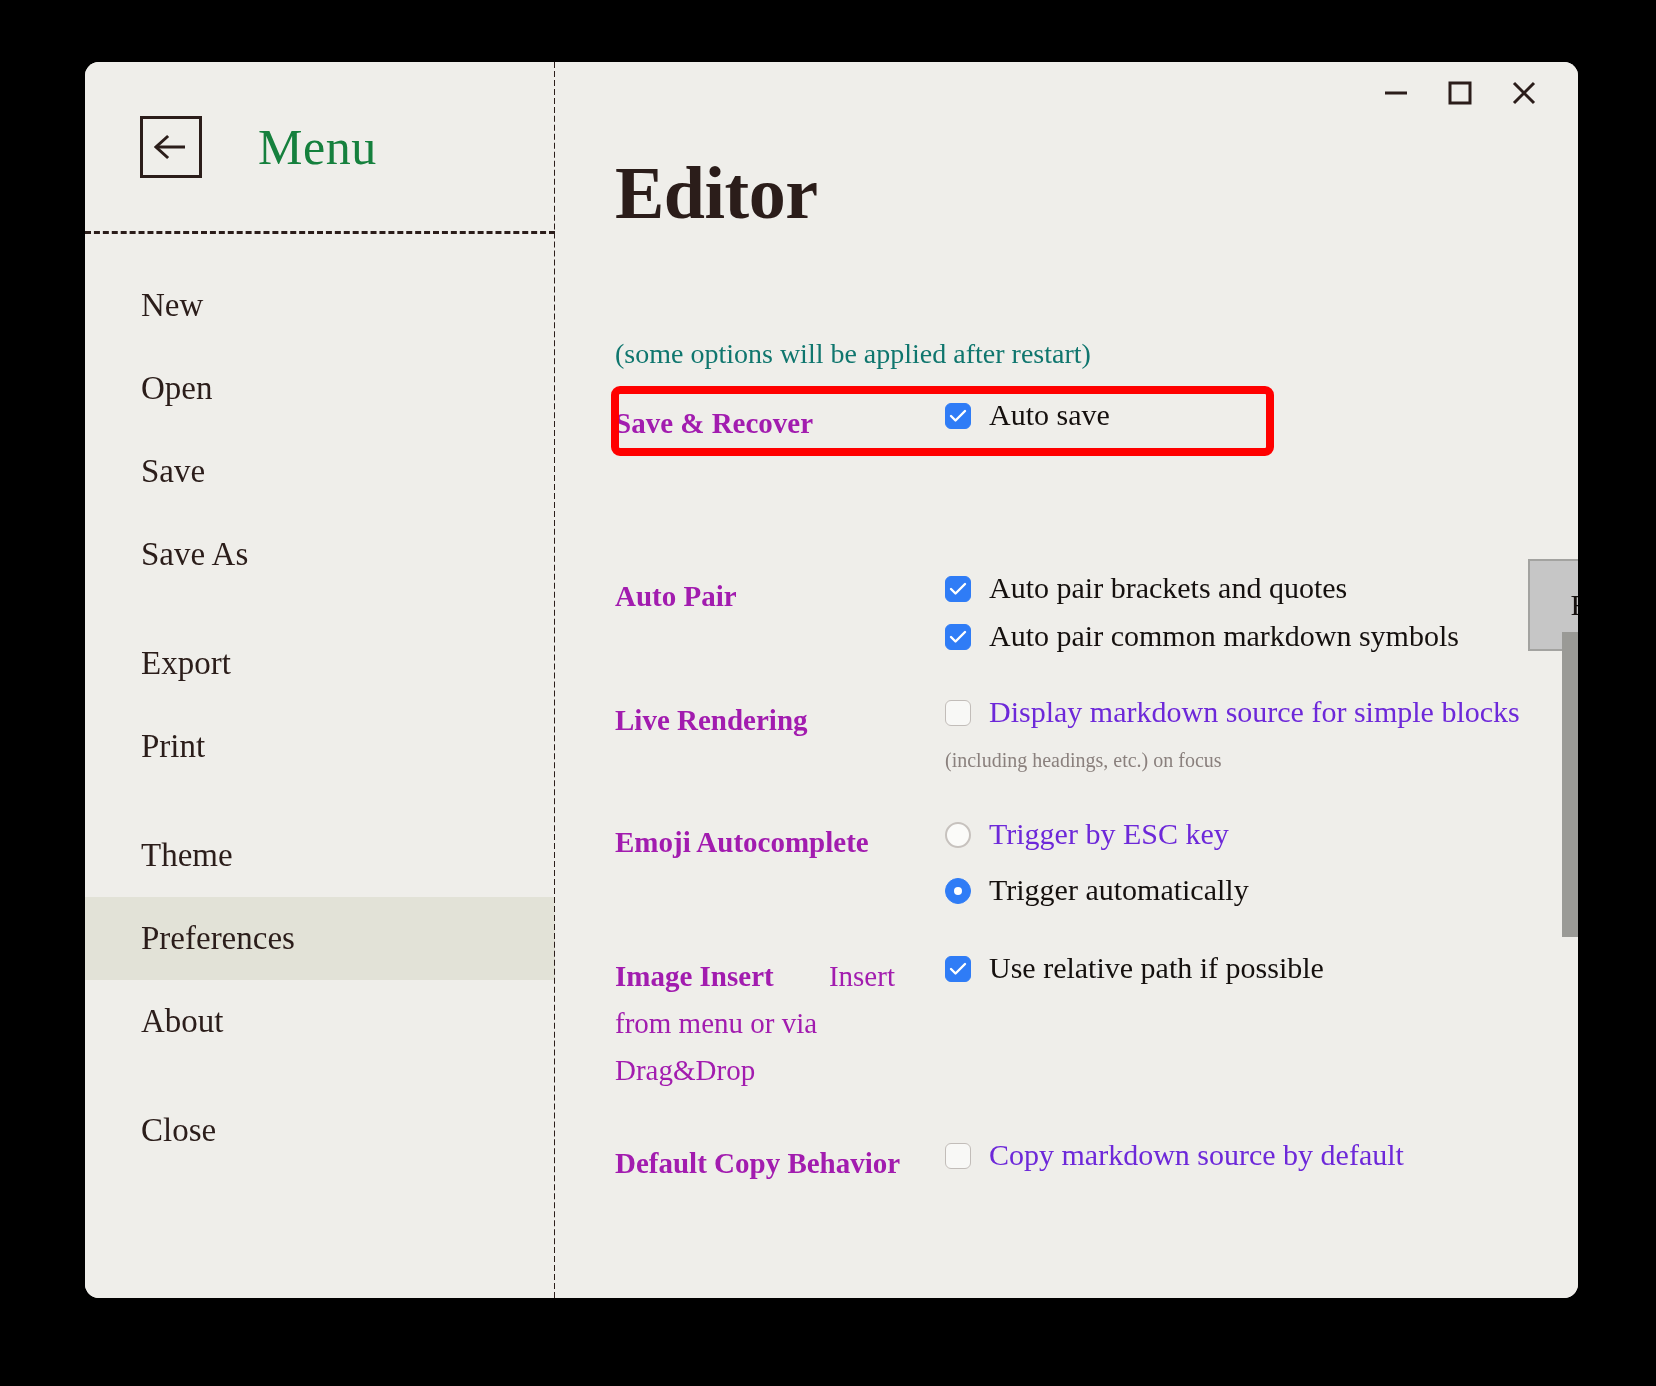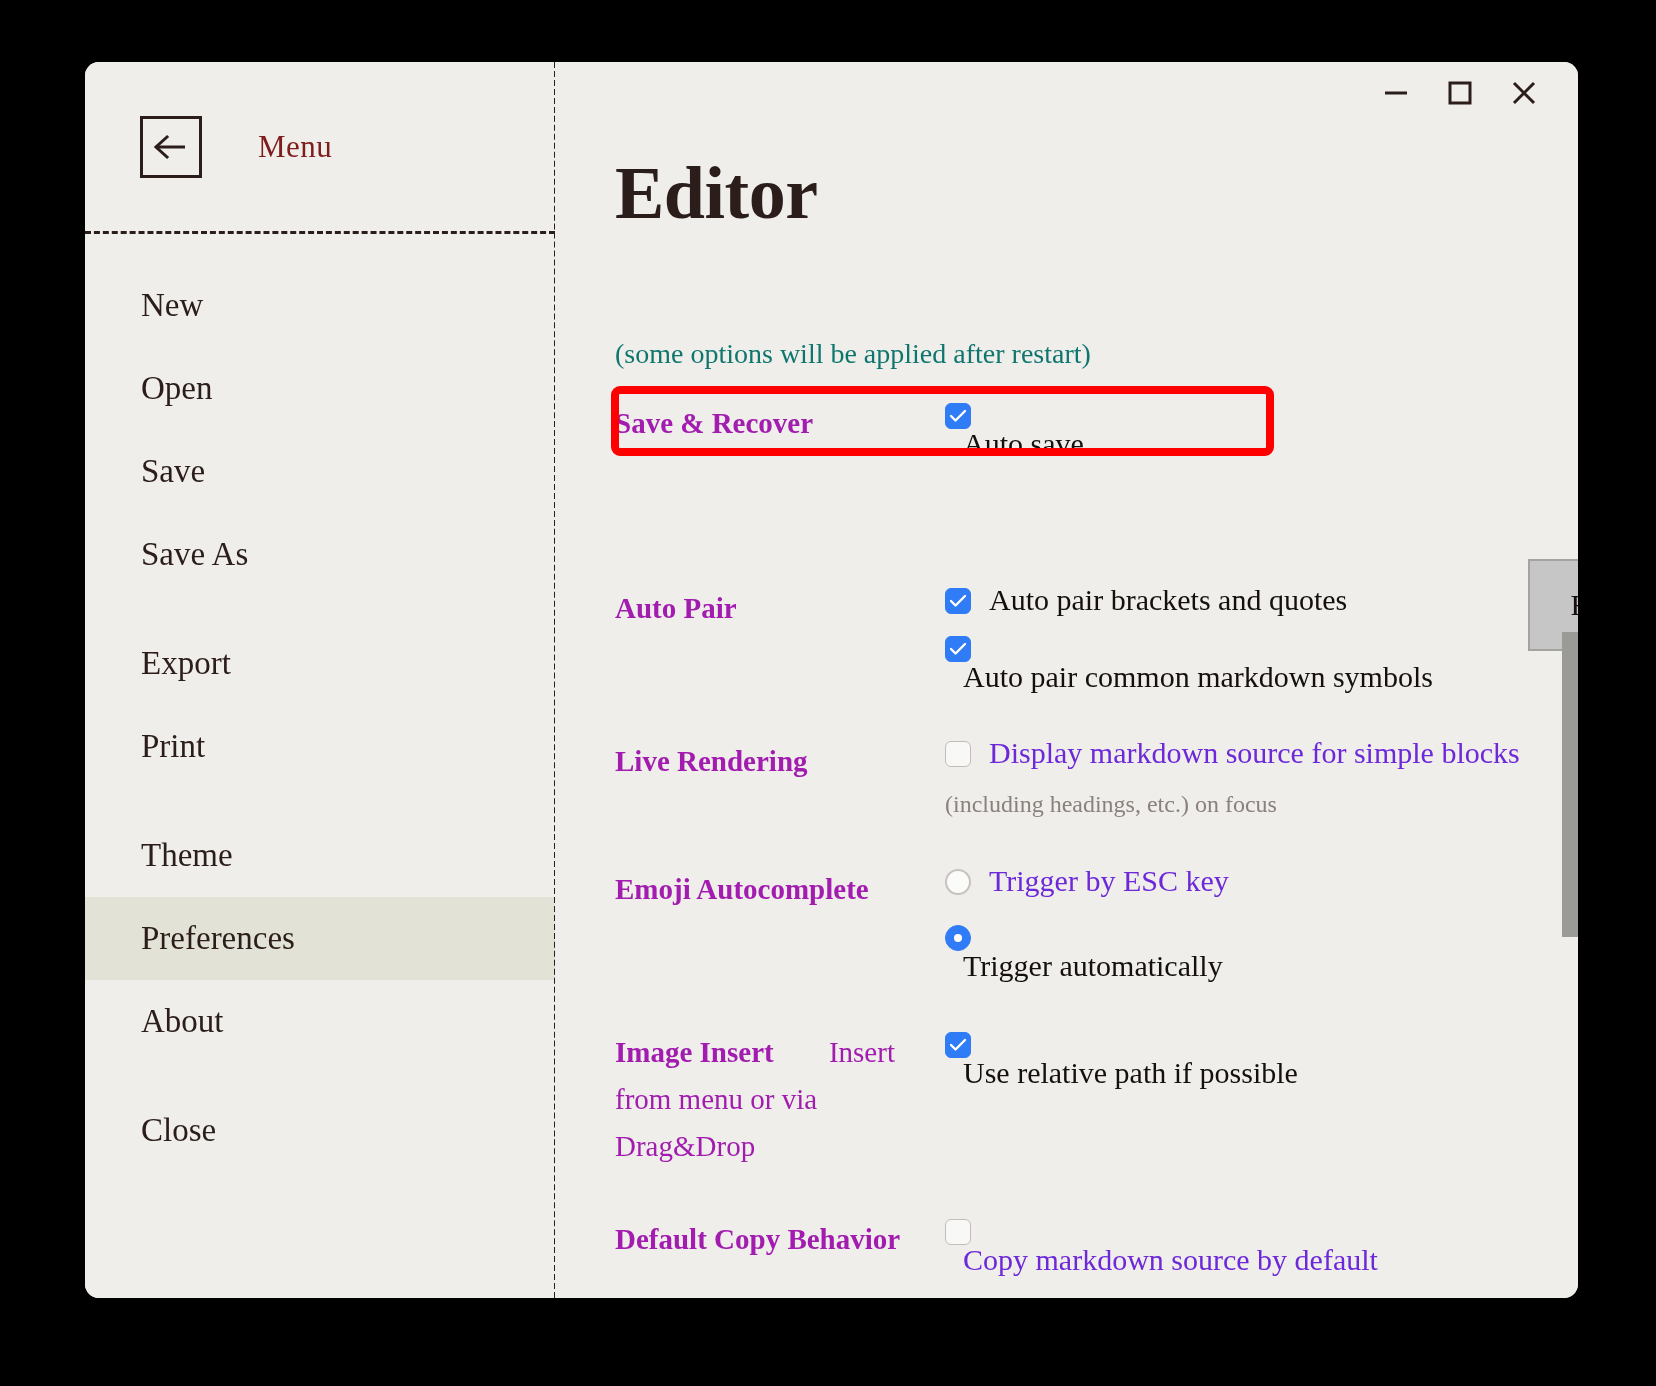--- a/index.html
+++ b/index.html
@@ -57,22 +57,22 @@
     display: flex;
     align-items: center;
     justify-content: center;
     box-sizing: border-box;
     cursor: pointer;
     padding: 0;
   }
   #back-button svg { display: block; }
   #menu-title {
     margin-left: 56px;
-    font-size: 31px;
-    color: #7f1d1d;
+    font-size: 50px;
+    color: #15803d;
     letter-spacing: 0.5px;
   }
 
   #sidebar-list {
     padding-top: 30px;
   }
   .sidebar-item {
     height: 83px;
     display: flex;
     align-items: center;
@@ -166,21 +166,21 @@
     flex: 1;
     min-width: 0;
   }
 
   .opt-line {
     display: flex;
     align-items: flex-start;
     margin-bottom: 18px;
     white-space: nowrap;
   }
-  .opt-line:last-child { margin-bottom: 0; flex-direction: column; }
+  .opt-line:last-child { margin-bottom: 0; }
 
   .opt-text {
     font-size: 30px;
     color: #15100e;
     line-height: 1.0;
     margin-left: 18px;
   }
   .opt-text.disabled { color: #6d28d9; }
 
   
@@ -221,21 +221,21 @@
   }
   .radio.on { background: #2f7cf6; border: 1px solid #2f7cf6; }
   .radio.off { background: #fbfbf9; border: 2px solid #c7c2be; }
   .radio .dot {
     width: 8px; height: 8px; border-radius: 50%;
     background: #ffffff;
   }
 
   
   .opt-wrap {
-    font-size: 24px;
+    font-size: 20px;
     color: #8a807d;
     line-height: 1.5;
     margin-top: 6px;
     white-space: nowrap;
   }
 
   #recover-btn {
     position: absolute;
     left: 973px;
     top: 497px;

